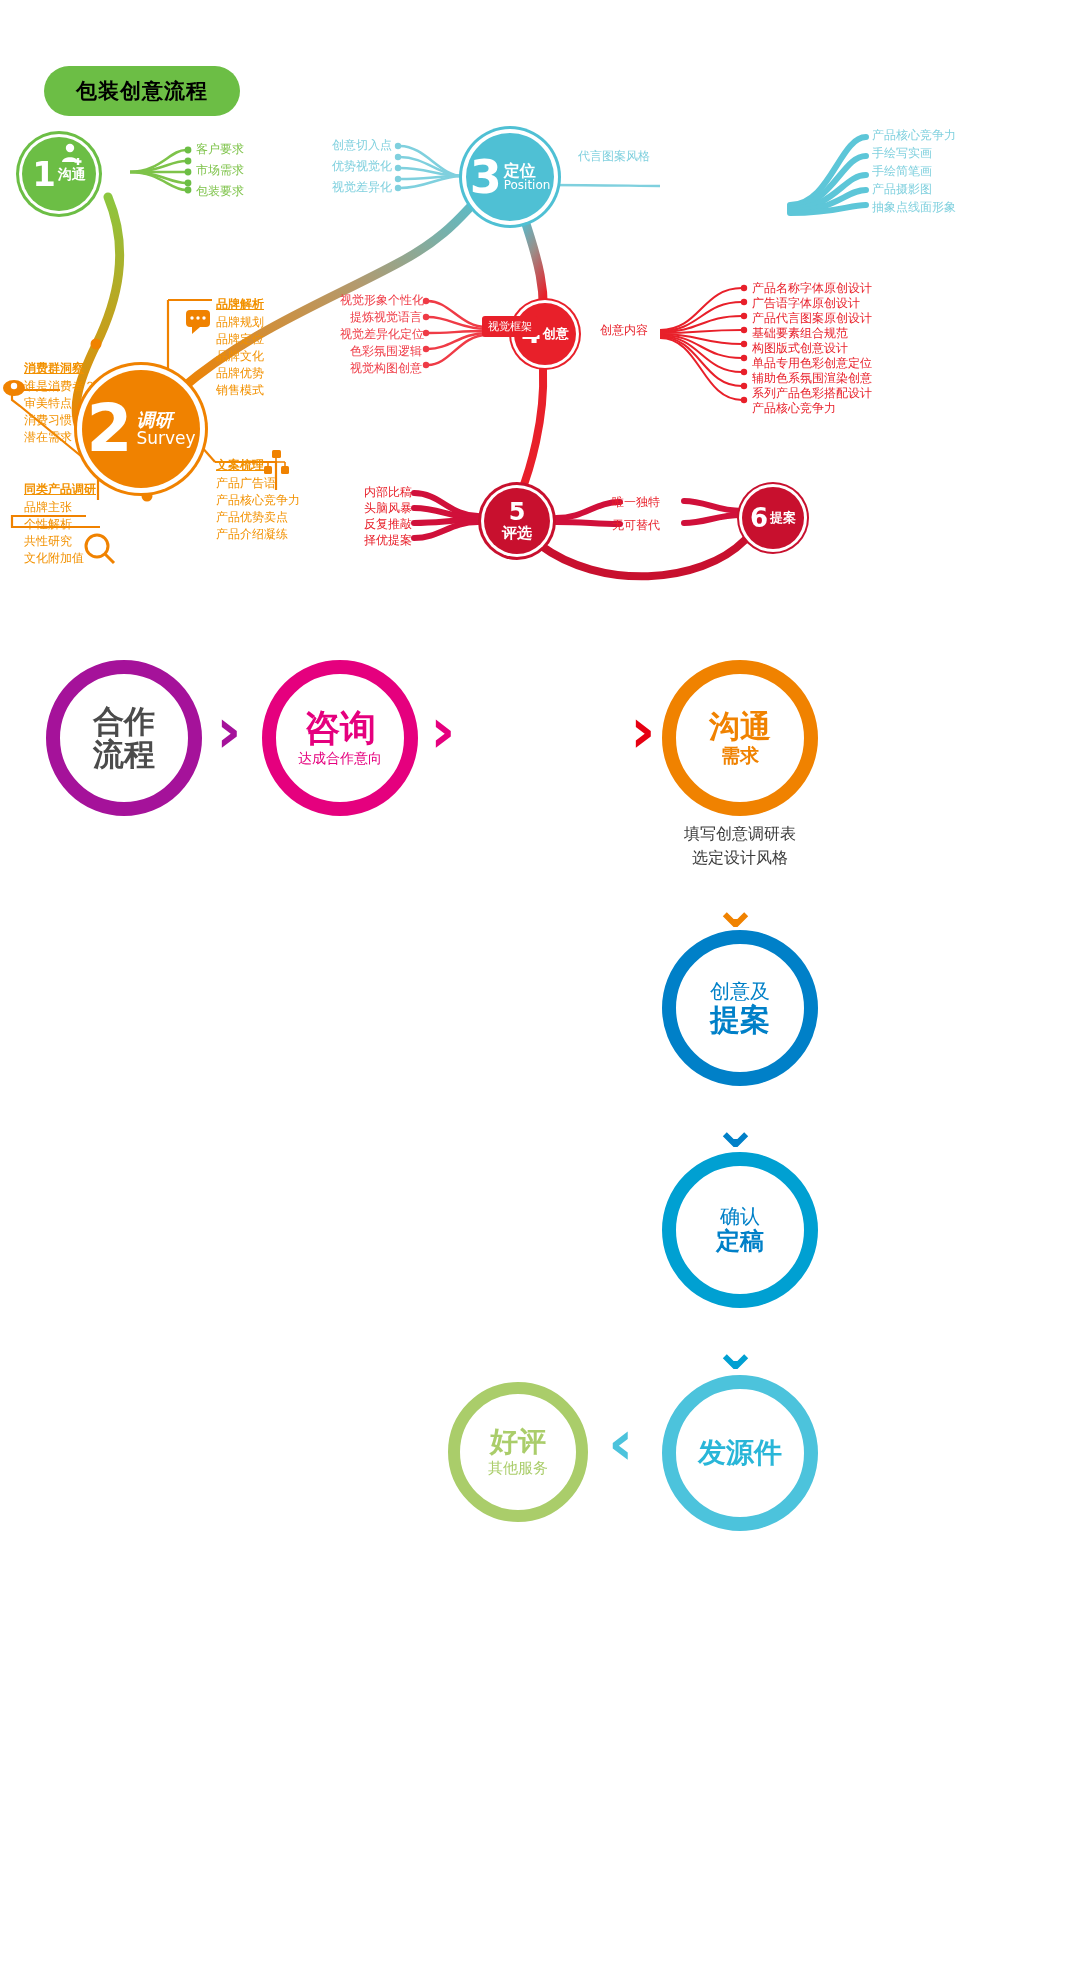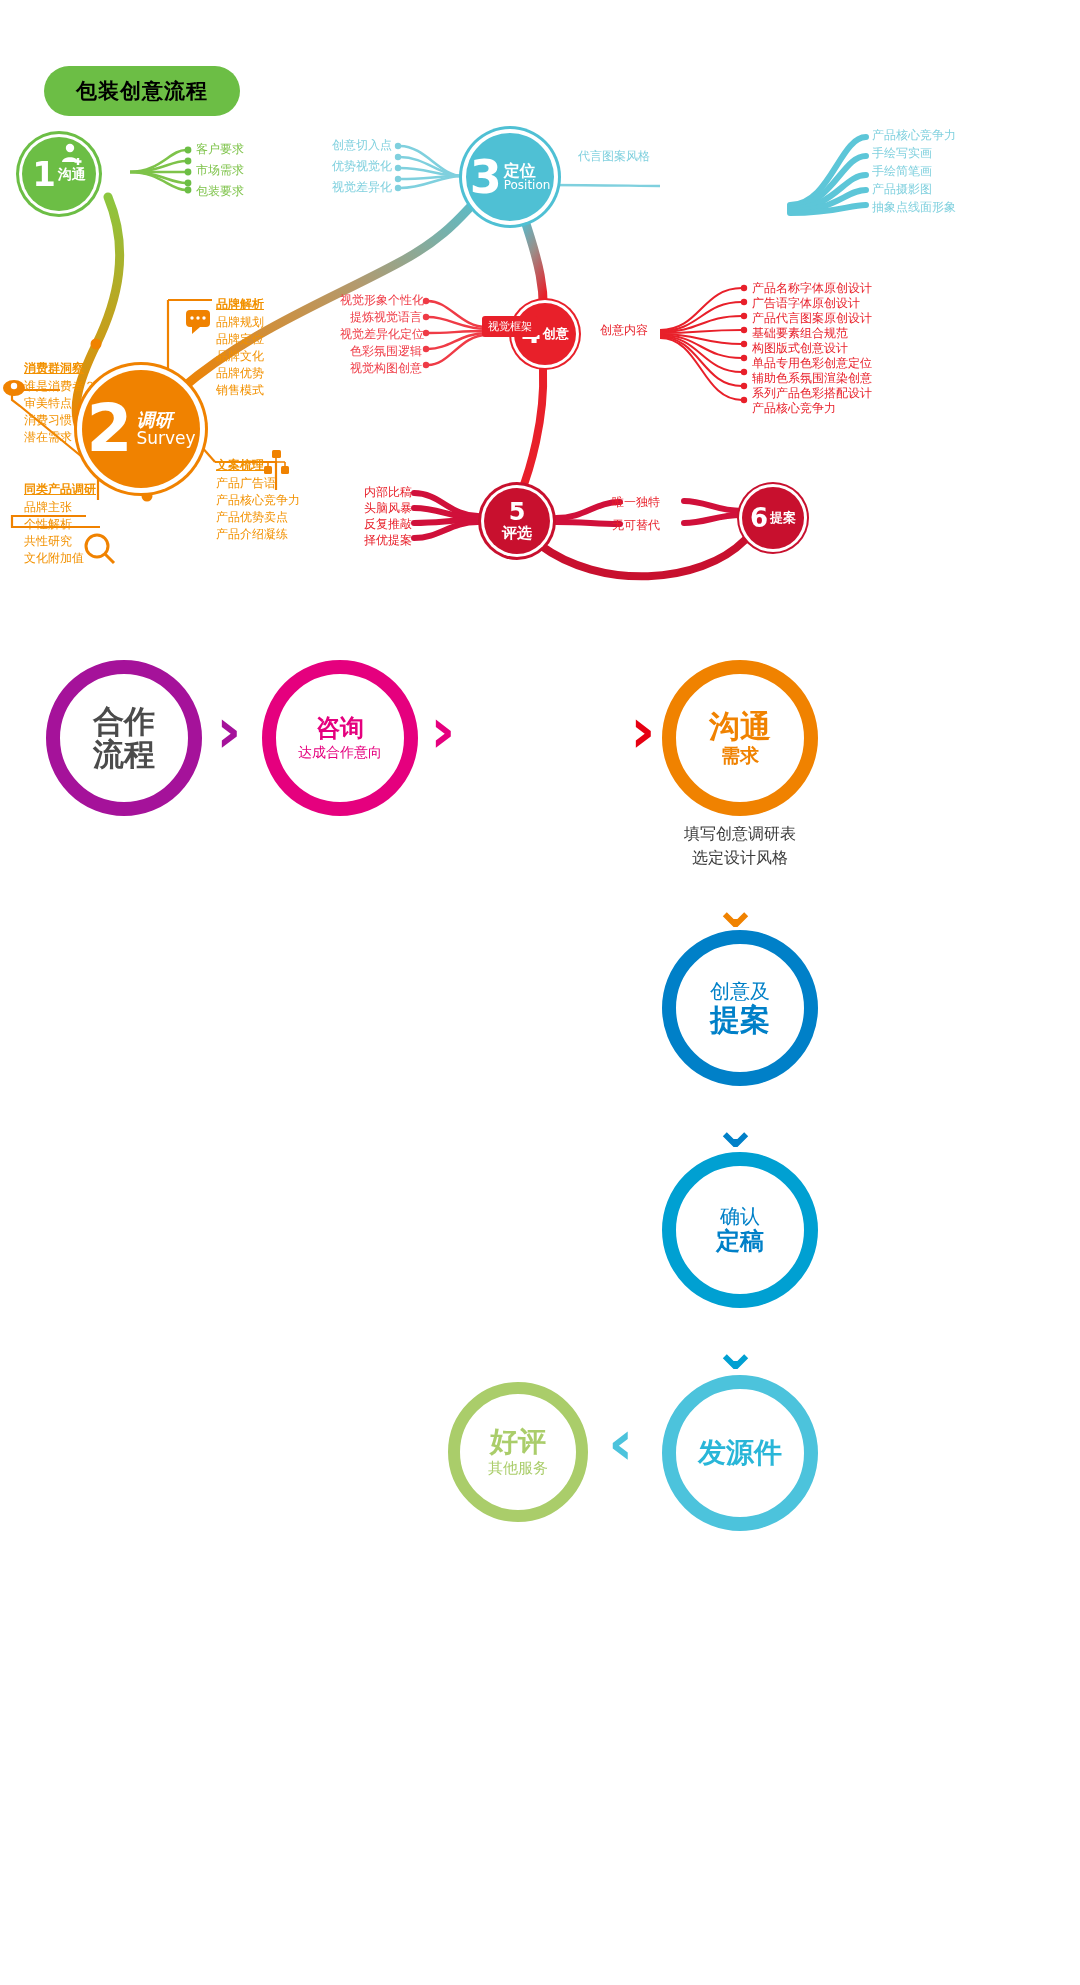--- a/index.html
+++ b/index.html
@@ -370,21 +370,21 @@
     <div class="leaf red">无可替代</div>
   </div>
 
   <div class="fcirc" style="left:46px;top:660px;width:156px;height:156px;border:14px solid #a5129a;">
     <div class="l1" style="font-size:31px;color:#4b4b4b;">合作</div>
     <div class="l1" style="font-size:31px;color:#4b4b4b;">流程</div>
   </div>
   <div class="chev" style="left:216px;top:700px;font-size:62px;color:#a5129a;">›</div>
 
   <div class="fcirc" style="left:262px;top:660px;width:156px;height:156px;border:14px solid #e5007e;">
-    <div class="l1" style="font-size:24px;color:#e5007e;">咨询</div>
+    <div class="l1" style="font-size:36px;color:#e5007e;">咨询</div>
     <div class="l2" style="font-size:14px;color:#e5007e;margin-top:4px;">达成合作意向</div>
   </div>
   <div class="chev" style="left:430px;top:700px;font-size:62px;color:#e5007e;">›</div>
 
   <div class="chev" style="left:630px;top:700px;font-size:62px;color:#e60012;">›</div>
 
   <div class="fcirc" style="left:662px;top:660px;width:156px;height:156px;border:14px solid #f08200;">
     <div class="l1" style="font-size:31px;color:#f08200;">沟通</div>
     <div class="l2" style="font-size:19px;color:#f08200;font-weight:bold;margin-top:3px;">需求</div>
   </div>

